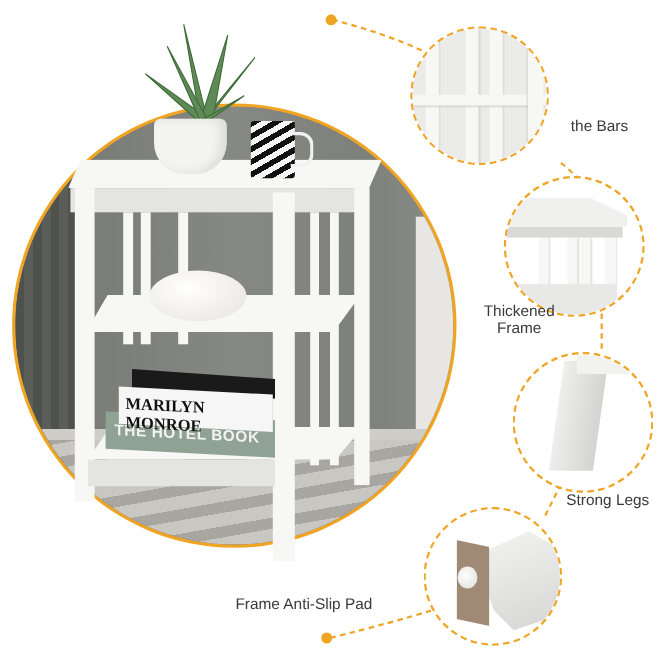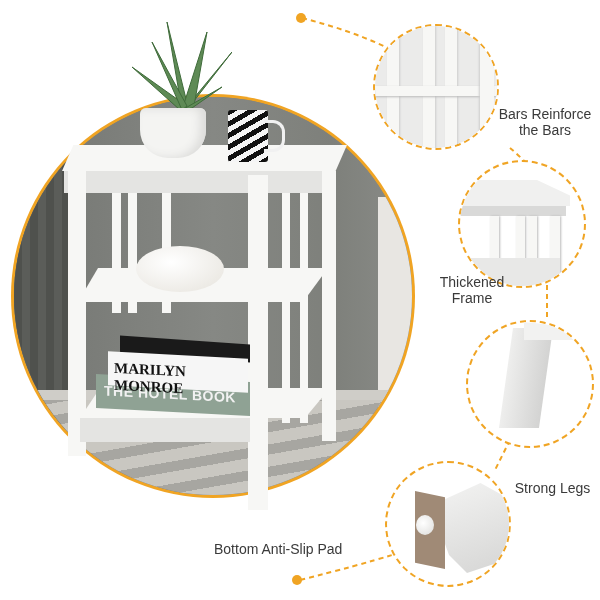--- a/index.html
+++ b/index.html
@@ -94,21 +94,20 @@
 
 <div class="abs detail-circle" style="left:373px;top:24px;width:122px;height:122px;">
   <div class="abs" style="left:0;top:0;width:100%;height:100%;background:#ebebea;"></div>
   <div class="abs white" style="left:48px;top:0;width:12px;height:130px;box-shadow:1px 0 2px #ccc;"></div>
   <div class="abs white" style="left:70px;top:0;width:12px;height:130px;box-shadow:1px 0 2px #ccc;"></div>
   <div class="abs white" style="left:12px;top:0;width:12px;height:130px;box-shadow:1px 0 2px #ccc;"></div>
   <div class="abs white" style="left:0;top:60px;width:130px;height:10px;box-shadow:0 1px 2px #bbb;"></div>
   <div class="abs white" style="left:105px;top:0;width:14px;height:130px;box-shadow:-1px 0 2px #ccc;"></div>
 </div>
 <div class="abs label" style="left:490px;top:106px;width:110px;">
-  <div>Bars Reinforce</div>
   <div>the Bars</div>
 </div>
 
 <div class="abs detail-circle" style="left:458px;top:160px;width:124px;height:124px;">
   <div class="abs" style="left:0;top:18px;width:110px;height:26px;background:#f0f0ef;clip-path:polygon(0 0,70% 0,100% 60%,100% 100%,0 100%);"></div>
   <div class="abs" style="left:0;top:44px;width:106px;height:10px;background:#d9d9d8;"></div>
   <div class="abs white" style="left:30px;top:54px;width:9px;height:60px;box-shadow:1px 0 2px #bbb;"></div>
   <div class="abs white" style="left:56px;top:54px;width:9px;height:60px;box-shadow:1px 0 2px #bbb;"></div>
   <div class="abs white" style="left:68px;top:54px;width:9px;height:60px;box-shadow:1px 0 2px #bbb;"></div>
   <div class="abs white" style="left:90px;top:54px;width:10px;height:66px;box-shadow:1px 0 2px #bbb;"></div>
@@ -116,24 +115,24 @@
 </div>
 <div class="abs label" style="left:432px;top:274px;width:80px;">
   <div>Thickened</div>
   <div>Frame</div>
 </div>
 
 <div class="abs detail-circle" style="left:466px;top:320px;width:124px;height:124px;">
   <div class="abs" style="left:38px;top:6px;width:40px;height:100px;background:linear-gradient(90deg,#eeeeed,#d3d3d2);transform:skewX(-8deg);"></div>
   <div class="abs" style="left:56px;top:0;width:70px;height:18px;background:#f2f2f1;clip-path:polygon(0 0,100% 40%,100% 100%,0 100%);"></div>
 </div>
-<div class="abs label" style="left:505px;top:480px;width:95px;">
+<div class="abs label" style="left:505px;top:446px;width:95px;">
   <div>Strong Legs</div>
 </div>
 
 <div class="abs detail-circle" style="left:385px;top:461px;width:122px;height:122px;">
   <div class="abs" style="left:44px;top:20px;width:90px;height:90px;background:linear-gradient(160deg,#f4f4f3,#d4d4d3);clip-path:polygon(0 25%,55% 0,100% 25%,100% 80%,40% 100%,20% 80%);"></div>
   <div class="abs" style="left:28px;top:28px;width:30px;height:78px;background:#a08a76;clip-path:polygon(0 0,100% 8%,100% 100%,0 92%);"></div>
   <div class="abs" style="left:29px;top:52px;width:18px;height:20px;border-radius:50%;background:radial-gradient(circle at 40% 40%,#ffffff,#dcdcda);"></div>
 </div>
 <div class="abs label" style="left:214px;top:541px;width:150px;text-align:left;">
-  <div>Bottom Anti-Slip Pad</div>
+  <div>Frame Anti-Slip Pad</div>
 </div>
 
 </body></html>

